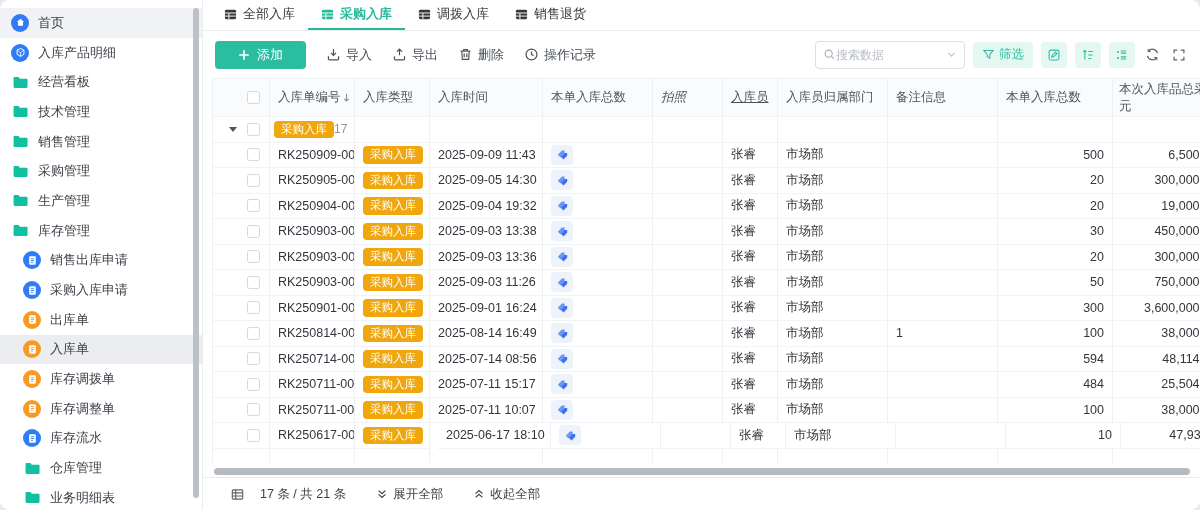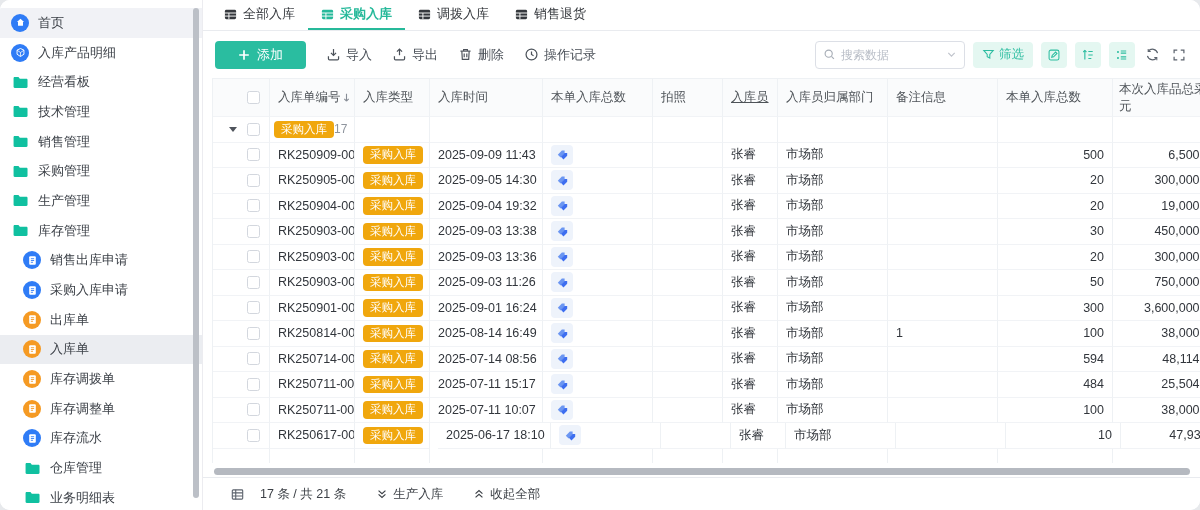--- a/index.html
+++ b/index.html
@@ -24,21 +24,21 @@
 
   .tabbar { height: 31px; flex: none; display: flex; align-items: stretch; padding-left: 8px; border-bottom: 1px solid #e9ebef; }
   .tab { display: flex; align-items: center; gap: 6px; padding: 0 13px; font-size: 13px; color: #35383d; cursor: pointer; border-bottom: 2px solid transparent; }
   .tab.active { color: #26b99a; font-weight: bold; border-bottom-color: #26b99a; }
   .tab svg, .icon svg { display: block; }
 
   .toolbar { height: 47px; flex: none; display: flex; align-items: center; padding: 0 12px; gap: 20px; }
   .btn-add { display: flex; align-items: center; gap: 7px; background: #2abda0; color: #fff; font-size: 13px; border: none; border-radius: 4px; padding: 0 23px; height: 28px; cursor: pointer; }
   .tool-link { display: flex; align-items: center; gap: 5px; font-size: 13px; color: #4b5159; cursor: pointer; background: none; border: none; }
   .toolbar-right { margin-left: auto; display: flex; align-items: center; gap: 8px; }
-  .searchbox { width: 150px; height: 28px; border: 1px solid #dcdfe6; border-radius: 4px; display: flex; align-items: center; padding: 0 7px; gap: 5px; background: #fff; }
+  .searchbox { width: 150px; height: 28px; border: 1px solid #dcdfe6; border-radius: 4px; display: flex; align-items: center; padding: 0 7px; background: #fff; }
   .searchbox input { border: none; outline: none; flex: 1; min-width: 0; font-size: 12px; color: #333; background: transparent; }
   .searchbox input::placeholder { color: #b9bec7; }
   .chip { height: 26px; display: flex; align-items: center; gap: 4px; background: #e4f7f1; color: #2cbda0; border: none; border-radius: 4px; font-size: 12.5px; padding: 0 9px; cursor: pointer; }
   .chip.icon-only { width: 26px; padding: 0; justify-content: center; }
   .plain-icon { background: none; border: none; color: #5c636d; cursor: pointer; display: flex; align-items: center; padding: 0 2px; }
 
   
   .table-wrap { margin-left: 9px; flex: none; overflow: hidden; border-left: 1px solid #eef1f4; border-top: 1px solid #eef1f4; }
   .trow { display: flex; }
   .tcell { flex: none; border-right: 1px solid #eef1f4; border-bottom: 1px solid #f1f3f6; display: flex; align-items: center; padding: 0 8px; font-size: 12.5px; color: #32363c; overflow: hidden; white-space: nowrap; }
@@ -438,21 +438,21 @@
           </div>
           <div class="tcell" style="width: 75px;">
             <span>入库类型</span>
           </div>
           <div class="tcell" style="width: 113px;">
             <span>入库时间</span>
           </div>
           <div class="tcell" style="width: 110px;">
             <span>本单入库总数</span>
           </div>
-          <div class="tcell" style="width: 70px;">
+          <div class="tcell" style="width: 70px; font-style: italic;">
             <span>拍照</span>
           </div>
           <div class="tcell" style="width: 55px; text-decoration: underline;">
             <span>入库员</span>
           </div>
           <div class="tcell" style="width: 110px;">
             <span>入库员归属部门</span>
           </div>
           <div class="tcell" style="width: 110px;">
             <span>备注信息</span>
@@ -990,21 +990,21 @@
           </span>
       </button>
       <span class="foot-count">17 条 / 共 21 条</span>
       <button class="foot-link">
         <span class="icon">
             <svg width="12" height="12" viewBox="0 0 14 14" fill="none" stroke="currentColor" stroke-width="1.4">
               <path d="M3 3l4 3.6L11 3"></path>
               <path d="M3 7.4L7 11l4-3.6"></path>
             </svg>
           </span>
-        <span>生产入库</span>
+        <span>展开全部</span>
       </button>
       <button class="foot-link">
         <span class="icon">
             <svg width="12" height="12" viewBox="0 0 14 14" fill="none" stroke="currentColor" stroke-width="1.4">
               <path d="M3 6.6L7 3l4 3.6"></path>
               <path d="M3 11l4-3.6L11 11"></path>
             </svg>
           </span>
         <span>收起全部</span>
       </button>

